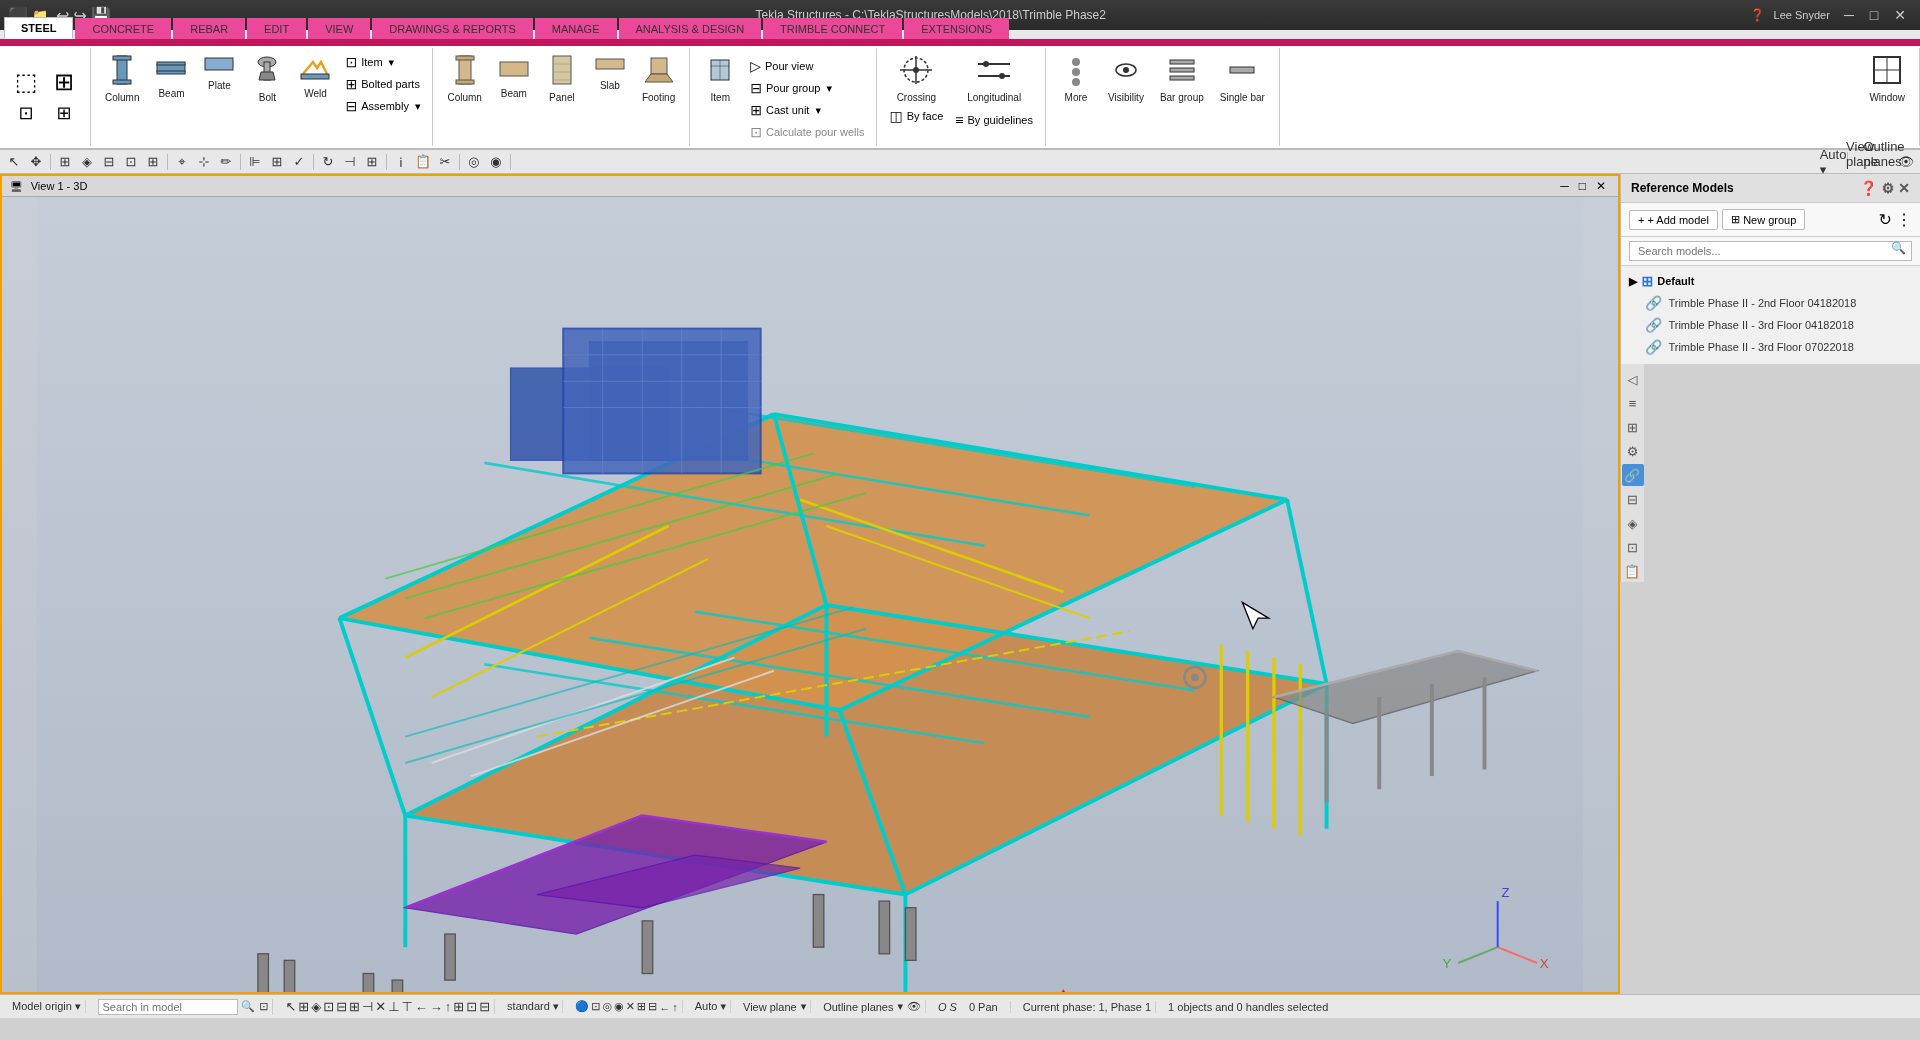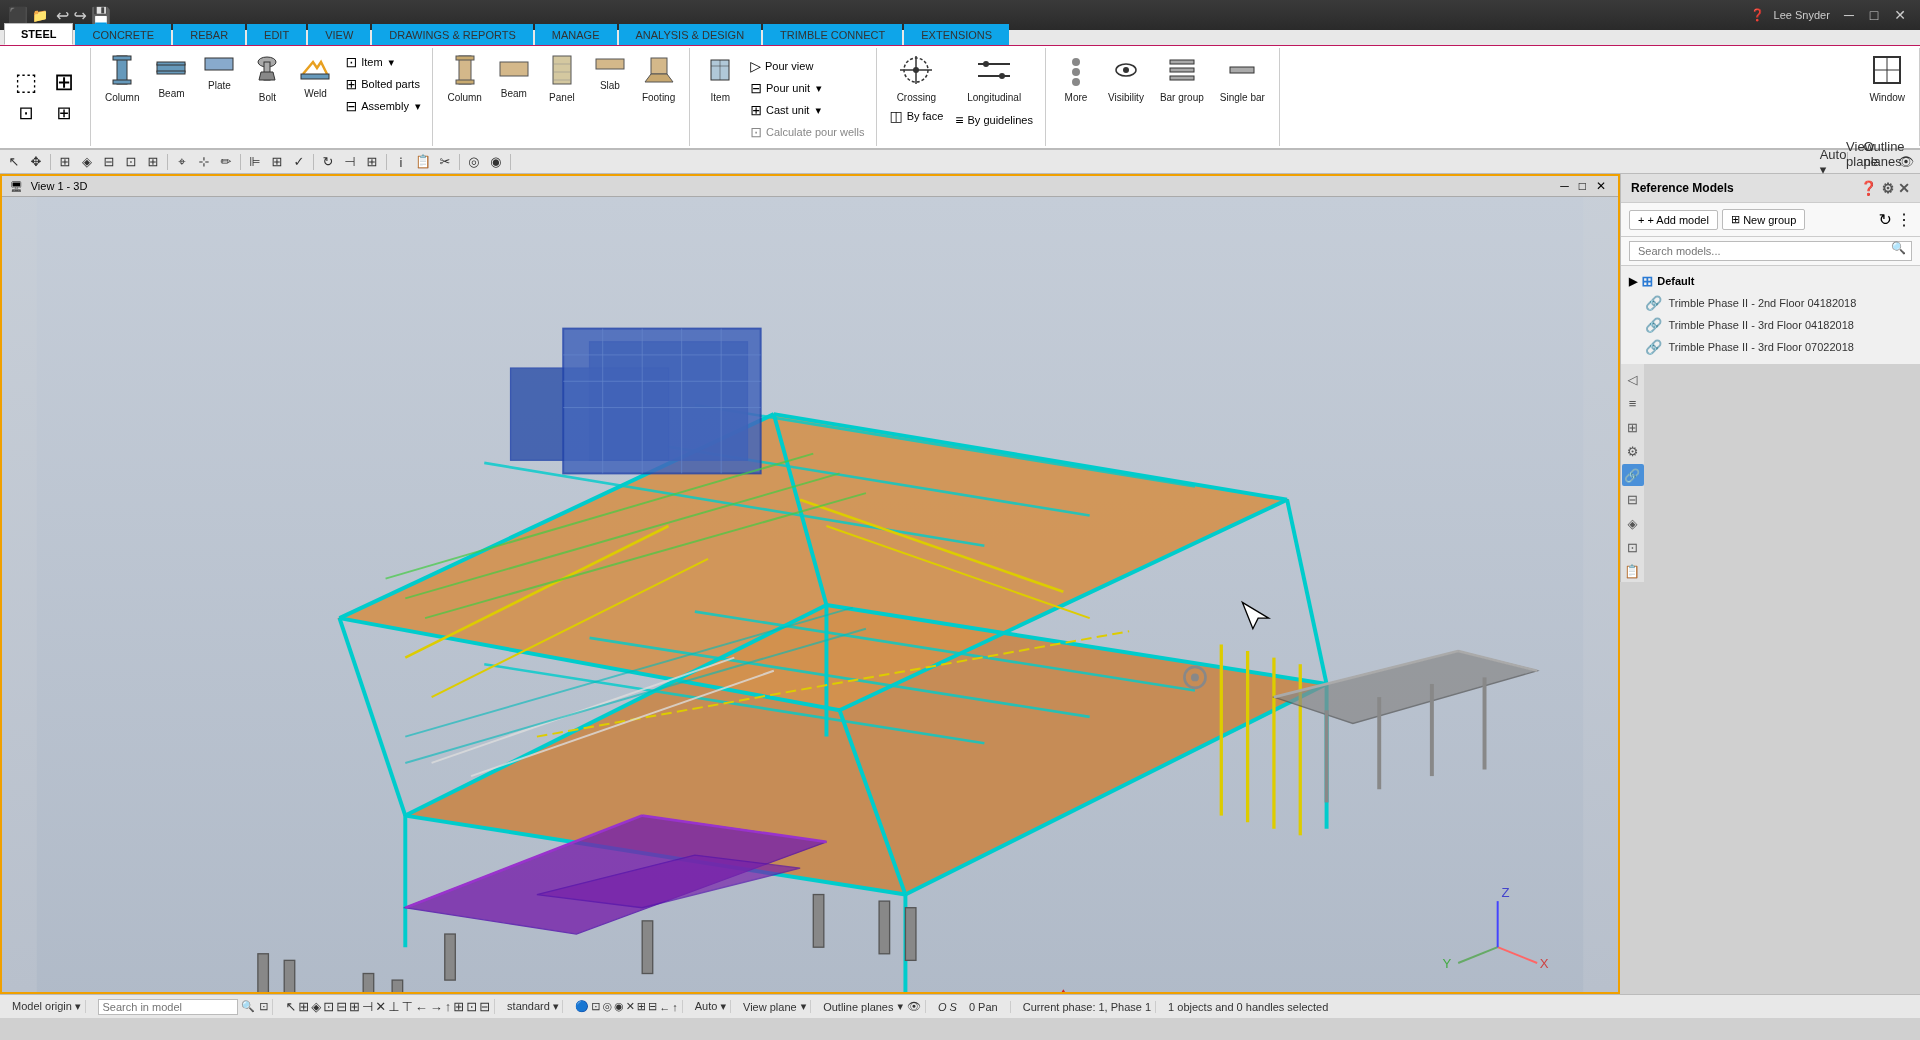--- a/index.html
+++ b/index.html
@@ -21,32 +21,32 @@
     #titlebar .title-icons { display: flex; gap: 4px; }
     #titlebar .title-icons span { font-size: 14px; cursor: pointer; padding: 2px 6px; }
     #titlebar .left-icons { display: flex; align-items: center; gap: 4px; }
 
     
     #ribbon-tabs {
       background: #e8e8e8;
       display: flex;
       align-items: flex-end;
       height: 16px;
-      border-bottom: 1px solid #be185d;
+      border-bottom: 7px solid #be185d;
       padding-left: 4px;
     }
     .ribbon-tab {
       padding: 4px 16px;
       cursor: pointer;
       font-size: 11px;
       color: #333;
       border: 1px solid transparent;
       border-bottom: none;
       margin-right: 2px;
-      background: #0ea5e9;
+      background: #ec4899;
     }
     .ribbon-tab.active {
       background: #ffffff;
       border-color: #bbb;
       border-bottom: 1px solid #fff;
       font-weight: bold;
       color: #000;
     }
 
     
@@ -345,20 +345,21 @@
 <body>
 
 <div id="titlebar">
   <div class="left-icons">
     <span style="font-size:16px; color:#4a90d9;">⬛</span>
     <span style="font-size:13px; color:#ccc;">📁</span>
     <span style="margin-left:4px; font-size:16px; color:#ccc;">↩</span>
     <span style="font-size:16px; color:#ccc;">↪</span>
     <span style="font-size:16px; color:#ccc;">💾</span>
   </div>
+  <div class="title">Tekla Structures - C:\TeklaStructuresModels\2018\Trimble Phase2</div>
   <div style="display:flex;align-items:center;gap:8px;">
     <span style="color:#ccc;cursor:pointer;">❓</span>
     <span style="color:#ccc;font-size:11px;">Lee Snyder</span>
     <div class="title-icons">
       <span>─</span>
       <span>□</span>
       <span>✕</span>
     </div>
   </div>
 </div>
@@ -539,21 +540,21 @@
         </div>
         <div class="label">Item</div>
       </div>
       <div class="ribbon-dropdown" style="margin-top:4px;">
         <div class="ribbon-btn-small">
           <span class="small-icon">▷</span>
           <span>Pour view</span>
         </div>
         <div class="ribbon-btn-small">
           <span class="small-icon">⊟</span>
-          <span>Pour unit</span>
+          <span>Pour group</span>
           <span style="margin-left:2px;">▾</span>
         </div>
         <div class="ribbon-btn-small">
           <span class="small-icon">⊞</span>
           <span>Cast unit</span>
           <span style="margin-left:2px;">▾</span>
         </div>
         <div class="ribbon-btn-small" style="color:#888;">
           <span class="small-icon">⊡</span>
           <span>Calculate pour wells</span>

